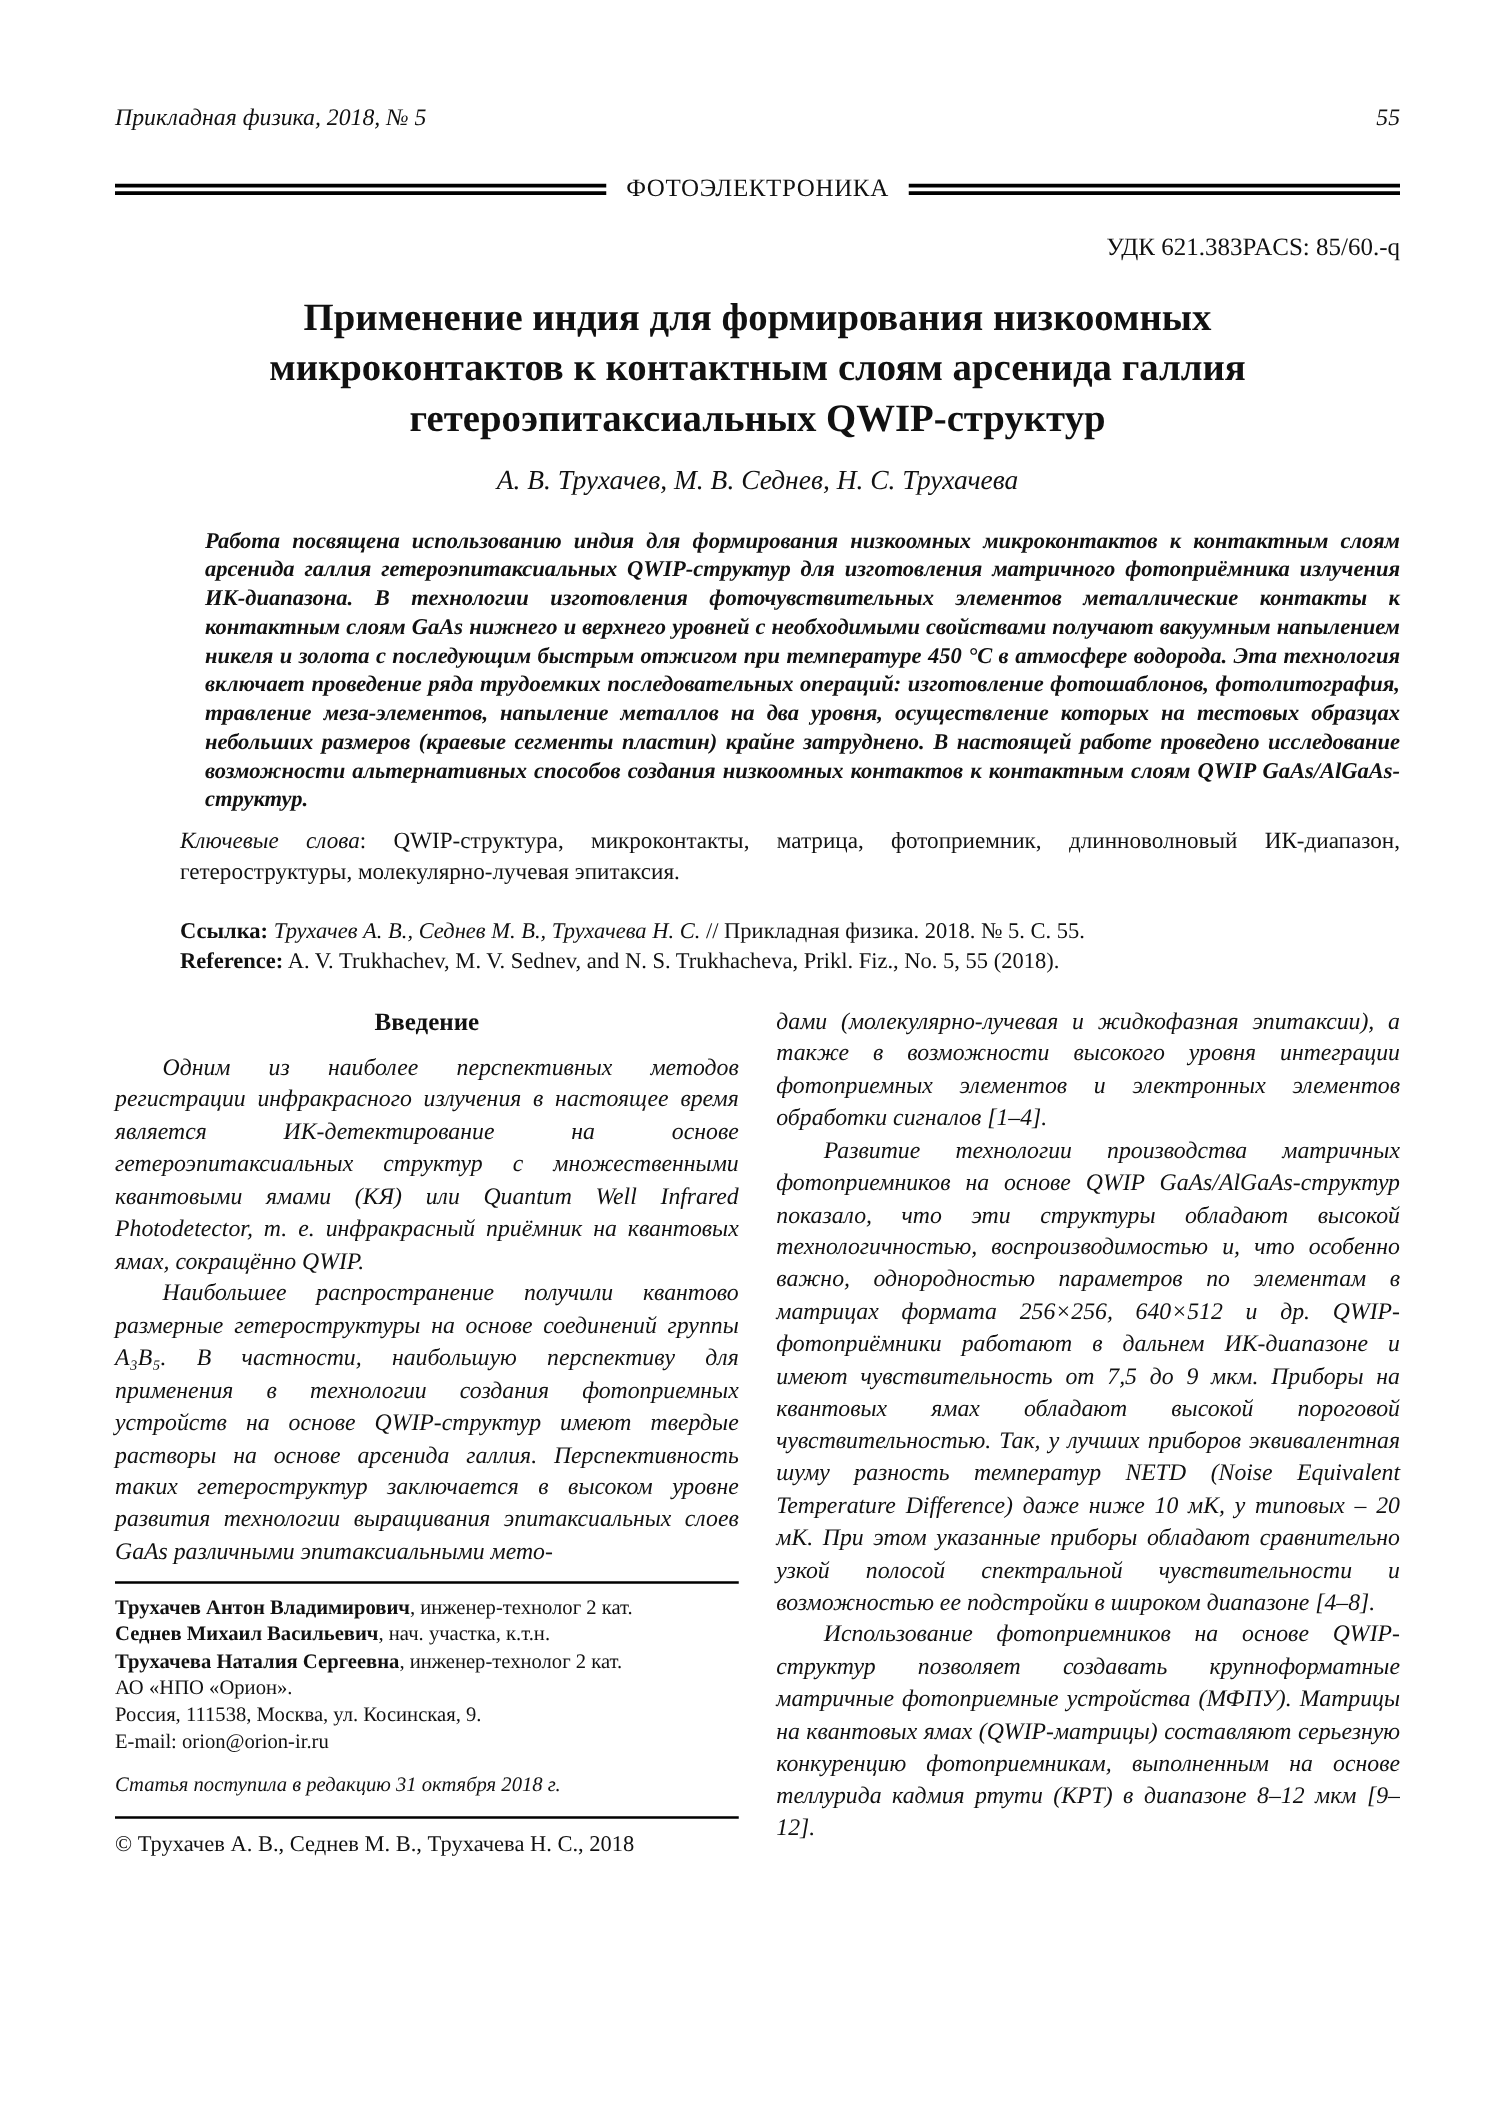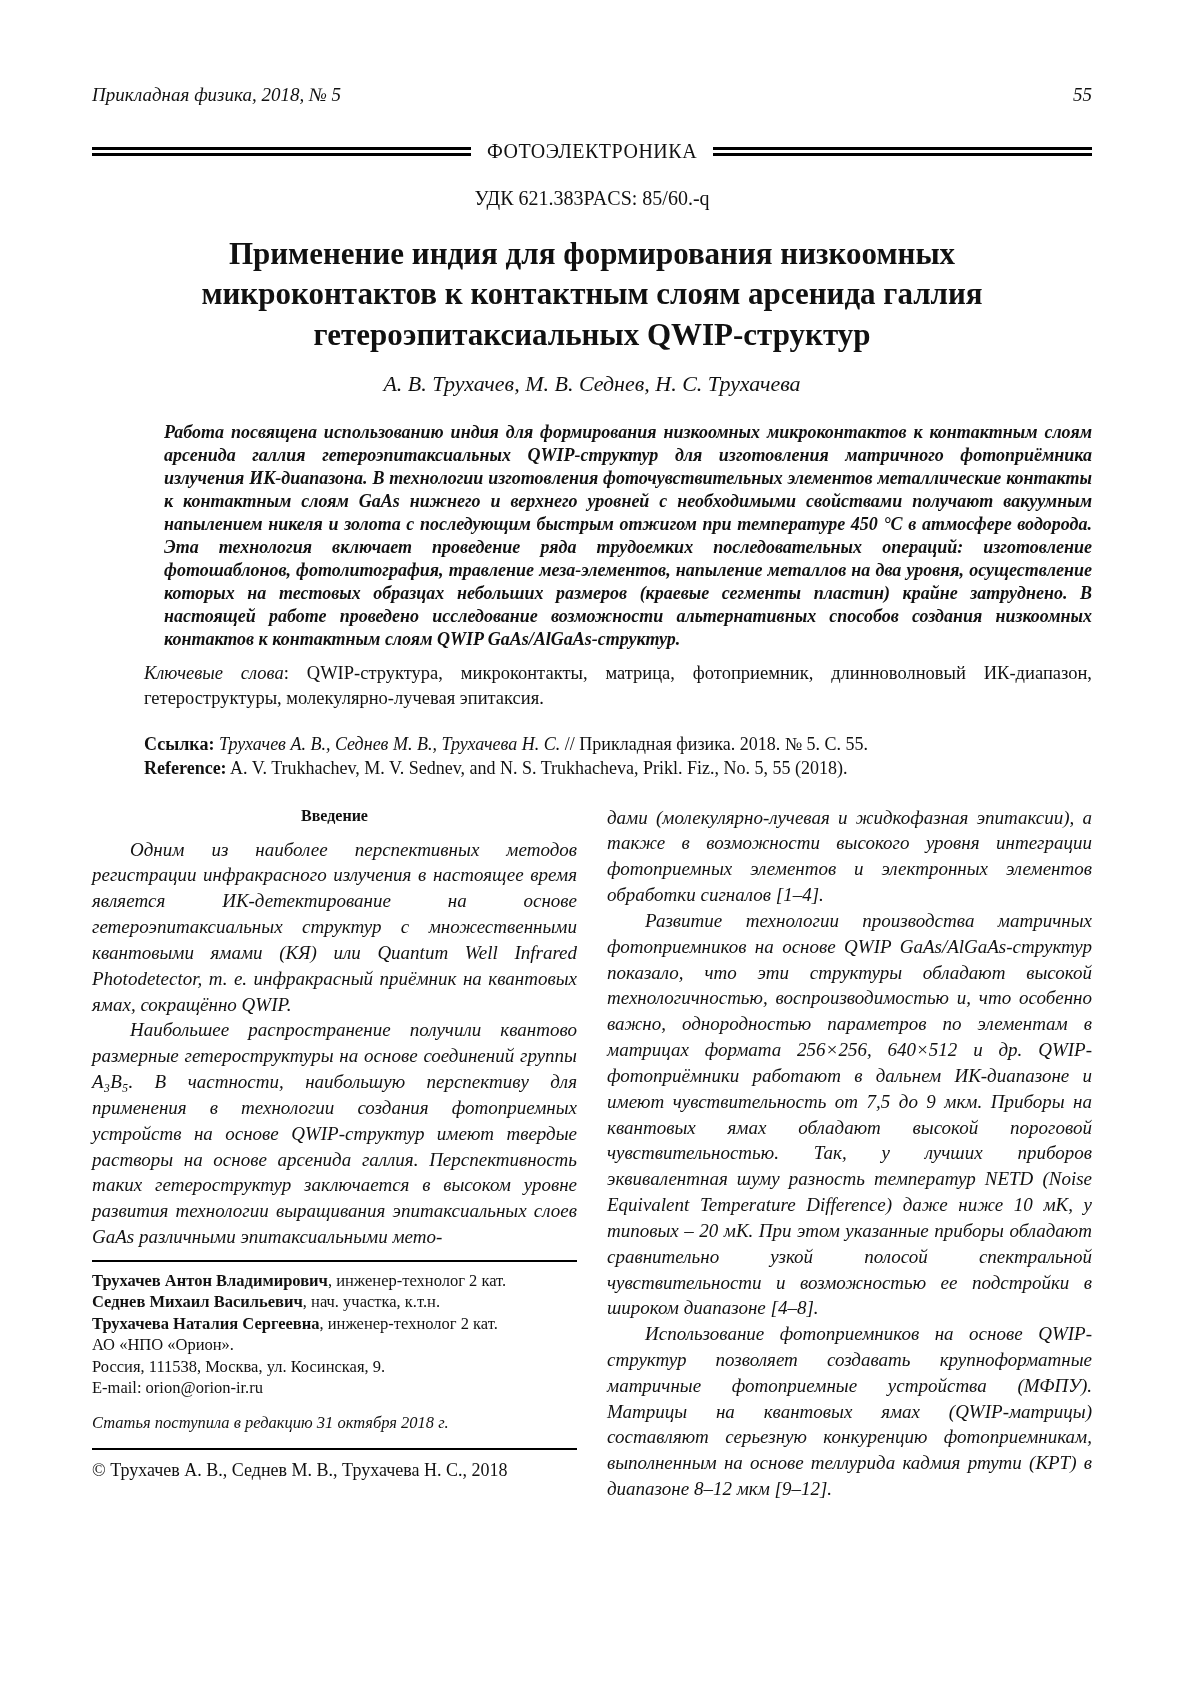--- a/index.html
+++ b/index.html
@@ -6,54 +6,54 @@
   html, body { margin: 0; padding: 0; }
   body {
     width: 1200px; height: 1698px;
     background: #ffffff;
     color: #111;
     font-family: "Liberation Serif", "DejaVu Serif", serif;
   }
   .page {
     position: relative;
     width: 1200px; height: 1519px;
-    padding: 84px 108px 30px 92px;
+    padding: 84px 80px 30px 92px;
     background: #fff;
     overflow: hidden;
   }
   .running-head {
     display: flex; justify-content: space-between; align-items: baseline;
     font-style: italic; font-size: 19px;
   }
   .banner { display: flex; align-items: center; margin-top: 34px; }
   .banner .rule {
     flex: 1; height: 9px;
     border-top: 3px solid #000; border-bottom: 3px solid #000;
   }
   .banner-text { padding: 0 16px; font-size: 20px; letter-spacing: 0.5px; white-space: nowrap; }
-  .codes-row { display: flex; justify-content: center; margin-top: 24px; font-size: 20px; }
+  .codes-row { display: flex; justify-content: flex-end; margin-top: 24px; font-size: 20px; }
   .title {
     margin: 24px auto 0; max-width: 965px;
     text-align: center; font-weight: bold; font-size: 31px; line-height: 1.3;
   }
   .authors { margin-top: 16px; text-align: center; font-style: italic; font-size: 22px; }
   .abstract {
     margin: 24px 0 0 72px;
     font-weight: bold; font-style: italic;
     font-size: 18px; line-height: 1.28; text-align: justify;
   }
   .keywords { margin: 10px 0 0 52px; font-size: 18.5px; line-height: 1.32; text-align: justify; }
   .kw-label { font-style: italic; }
   .cite-block { margin: 22px 0 0 52px; font-size: 18px; line-height: 1.35; }
   .cite-line { margin: 0; }
   .cite-label { font-weight: bold; }
   .cite-authors { font-style: italic; }
   .columns { display: flex; gap: 30px; margin-top: 24px; }
   .col { flex: 1; min-width: 0; }
-  .sec-head { margin: 2px 0 12px; text-align: center; font-weight: bold; font-size: 16px; }
+  .sec-head { margin: 2px 0 12px; text-align: center; font-weight: bold; font-size: 20px; }
   .body-par { margin: 0; font-size: 19px; line-height: 1.36; text-align: justify; font-style: italic; }
   .body-par.indent { text-indent: 38px; }
   .footnote { margin-top: 10px; font-size: 16.5px; line-height: 1.3; }
   .fn-rule { border-top: 2px solid #000; margin-bottom: 8px; }
   .fn-line { margin: 0; }
   .fn-name { font-weight: bold; }
   .fn-received { margin: 14px 0 0; font-style: italic; }
   .fn-rule2 { border-top: 2px solid #000; margin-top: 14px; margin-bottom: 9px; }
   .fn-copyright { margin: 0; font-size: 18px; }
 </style>

